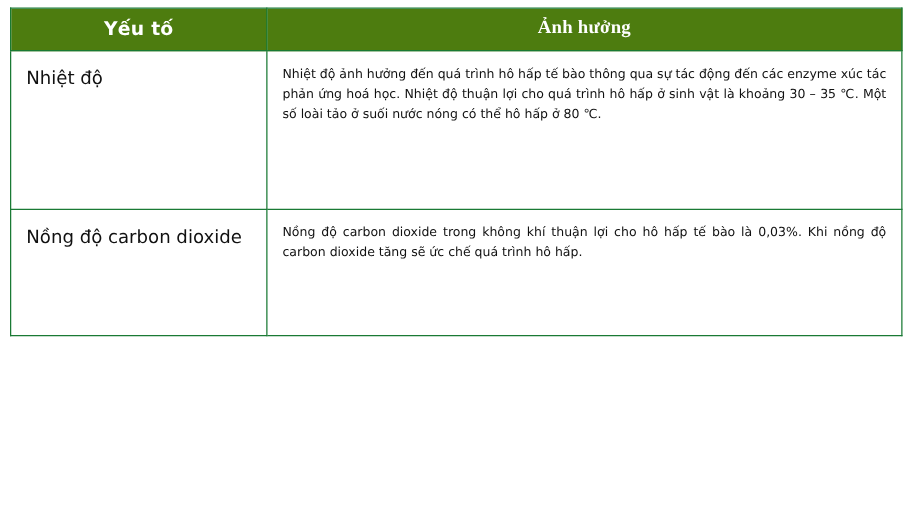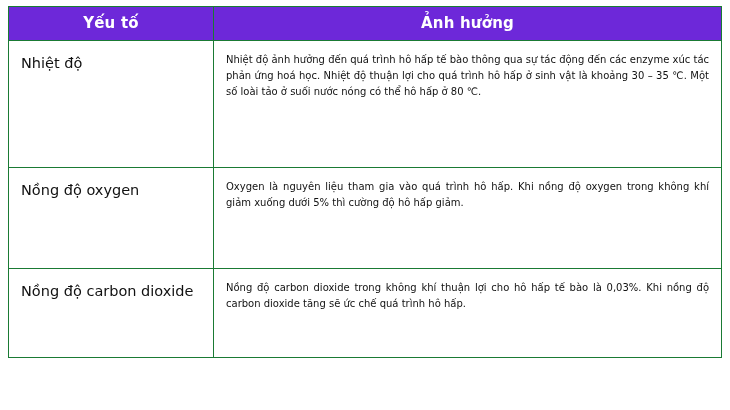--- a/index.html
+++ b/index.html
@@ -24,31 +24,31 @@
     width: 714px;
     margin: 6px 0 0 8px;
     table-layout: fixed;
   }
   table.factors th,
   table.factors td {
     border: 1.5px solid #1a7a34;
     vertical-align: top;
   }
   thead th {
-    background: #6d28d9;
+    background: #4d7c0f;
     color: #ffffff;
     font-weight: bold;
     font-size: 15px;
     text-align: center;
     padding: 7px 4px 8px 4px;
     letter-spacing: 0.2px;
     border-color: #1a7a34;
   }
   th.col-factor { width: 196px; }
-  th.col-effect { width: auto; }
+  th.col-effect { width: auto; font-family: Liberation Serif, serif; }
 
   td.factor {
     padding: 12px 8px 10px 12px;
     font-size: 14.5px;
     line-height: 1.45;
     color: #111111;
   }
   td.effect {
     padding: 11px 12px 10px 12px;
     font-size: 10px;
@@ -73,22 +73,18 @@
         <th class="col-factor">Yếu tố</th>
         <th class="col-effect">Ảnh hưởng</th>
       </tr>
     </thead>
     <tbody>
       <tr>
         <td class="factor">Nhiệt độ</td>
         <td class="effect">Nhiệt độ ảnh hưởng đến quá trình hô hấp tế bào thông qua sự tác động đến các enzyme xúc tác phản ứng hoá học. Nhiệt độ thuận lợi cho quá trình hô hấp ở sinh vật là khoảng 30 – 35 ℃. Một số loài tảo ở suối nước nóng có thể hô hấp ở 80 ℃.</td>
       </tr>
       <tr>
-        <td class="factor">Nồng độ oxygen</td>
-        <td class="effect">Oxygen là nguyên liệu tham gia vào quá trình hô hấp. Khi nồng độ oxygen trong không khí giảm xuống dưới 5% thì cường độ hô hấp giảm.</td>
-      </tr>
-      <tr>
         <td class="factor">Nồng độ carbon dioxide</td>
         <td class="effect">Nồng độ carbon dioxide trong không khí thuận lợi cho hô hấp tế bào là 0,03%. Khi nồng độ carbon dioxide tăng sẽ ức chế quá trình hô hấp.</td>
       </tr>
     </tbody>
   </table>
 </div>
 
 </body></html>

